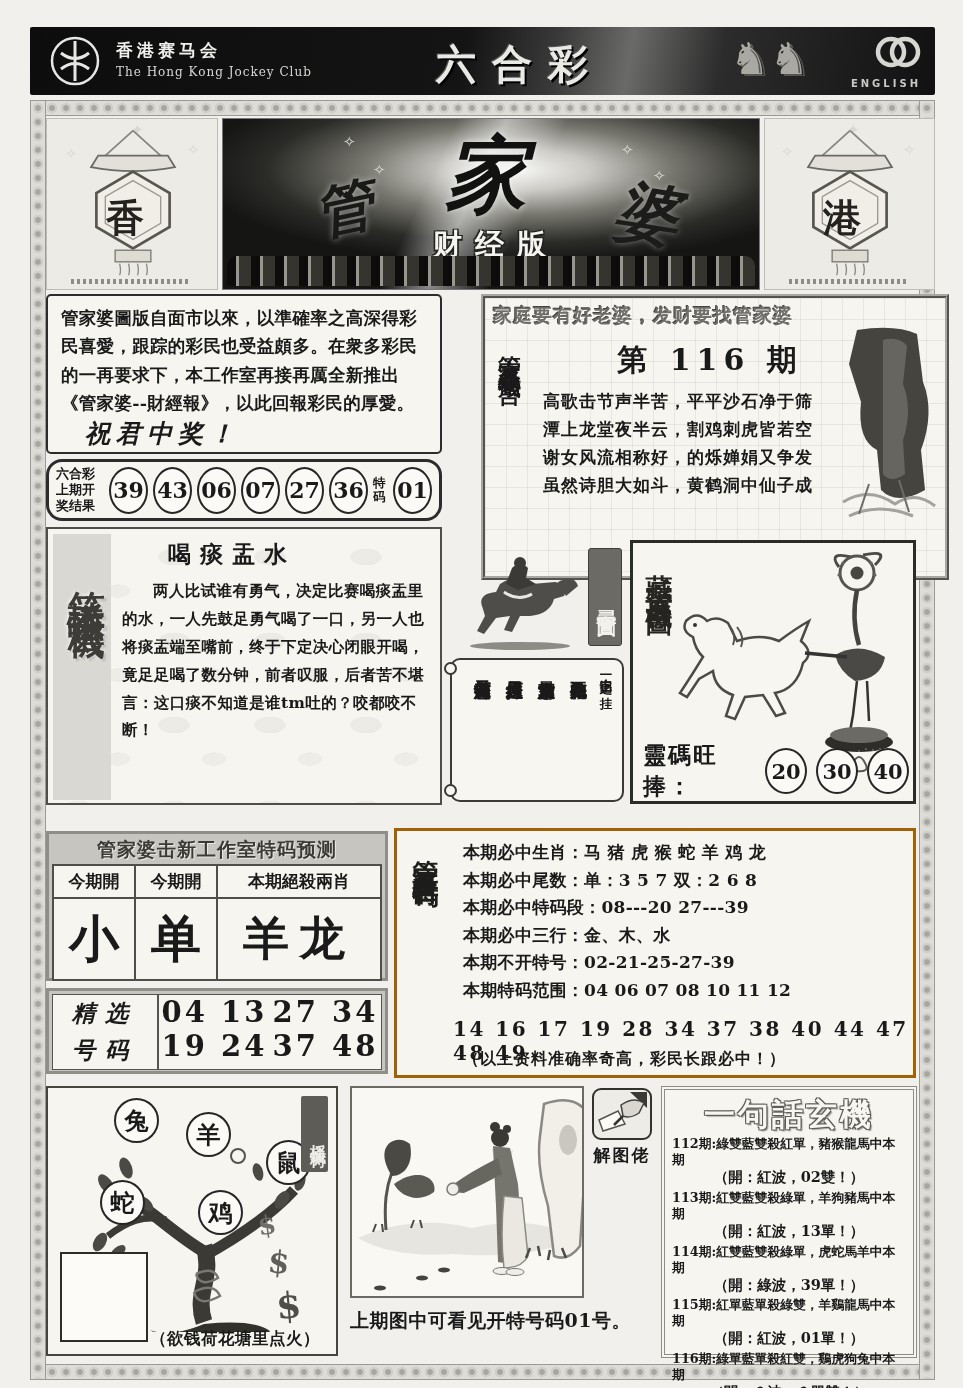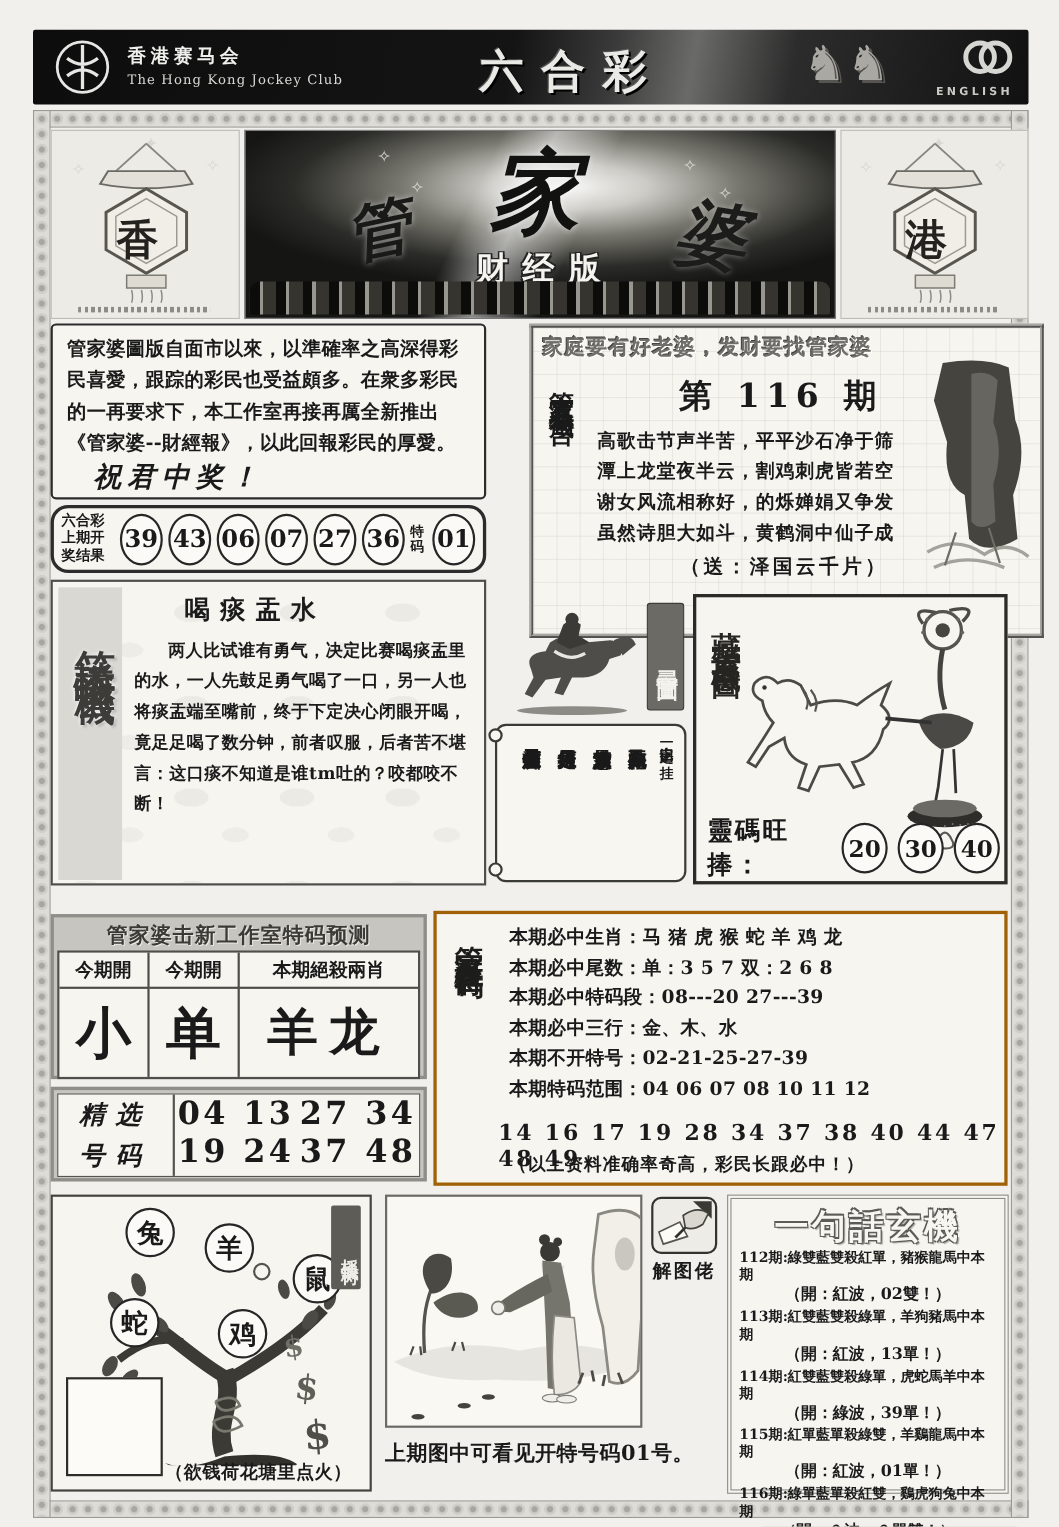--- a/index.html
+++ b/index.html
@@ -134,21 +134,20 @@
       <path d="M40,160 L30,190 M70,156 L80,188" stroke="#6d6c66" stroke-width="2" fill="none"></path>
     </svg>
     <div class="abs vtext" style="left:10px;top:40px;height:195px;font-size:23px;font-weight:bold;letter-spacing:4px;">管家婆八句箴言</div>
     <div class="abs serif" style="left:60px;top:42px;width:330px;text-align:center;font-size:30px;font-weight:bold;letter-spacing:6px;">第 116 期</div>
     <div class="abs serif" style="left:58px;top:90px;width:344px;font-size:17px;font-weight:bold;line-height:1.64;letter-spacing:1px;">
       <div>高歌击节声半苦，平平沙石净于筛</div>
       <div>潭上龙堂夜半云，割鸡刺虎皆若空</div>
       <div>谢女风流相称好，的烁婵娟又争发</div>
       <div>虽然诗胆大如斗，黄鹤洞中仙子成</div>
     </div>
-    <div class="abs serif" style="left:58px;top:205px;width:340px;text-align:center;font-size:18px;font-weight:bold;letter-spacing:3px;">（送：泽国云千片）</div>
   </div>
 
   <div class="abs panel swirlbg" style="left:46px;top:527px;width:396px;height:278px;border:2px solid #4f4e4a;">
     <div class="abs" style="left:5px;top:5px;width:58px;height:266px;background:#d9d8d2;"></div>
     <div class="abs vtext serif" style="left:14px;top:32px;height:230px;font-size:37px;font-weight:bold;color:#3d3c38;letter-spacing:8px;text-shadow:0 0 4px #fff,2px 2px 2px #aaa;">笑談悟玄機</div>
     <div class="abs serif" style="left:120px;top:10px;width:240px;font-size:23px;font-weight:bold;letter-spacing:9px;">喝痰盂水</div>
     <div class="abs serif" style="left:74px;top:48px;width:312px;font-size:15.5px;font-weight:600;line-height:1.8;letter-spacing:0.4px;text-indent:2em;">两人比试谁有勇气，决定比赛喝痰盂里的水，一人先鼓足勇气喝了一口，另一人也将痰盂端至嘴前，终于下定决心闭眼开喝，竟足足喝了数分钟，前者叹服，后者苦不堪言：这口痰不知道是谁tm吐的？咬都咬不断！</div>
   </div>
 
   <div class="abs vtext" style="left:588px;top:548px;width:34px;height:98px;background:#6b6a65;border:1px solid #3e3d39;border-radius:3px;

